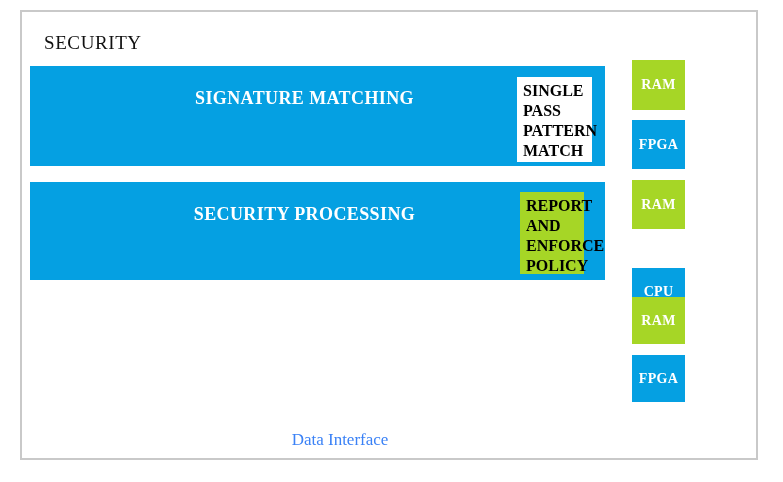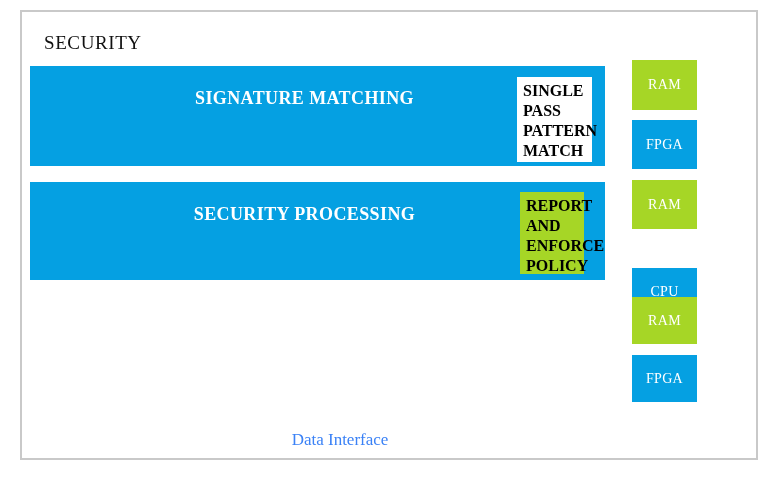--- a/index.html
+++ b/index.html
@@ -57,23 +57,23 @@
     left:487px;top:11px;
     width:75px;height:85px;
     background:#ffffff;
   }
   .callout-green{
     left:490px;top:10px;
     width:64px;height:82px;
   }
   .hw{
     position:absolute;
-    left:610px;width:65px;
+    left:610px;width:53px;
     display:flex;align-items:center;justify-content:center;
-    font-weight:normal;
+    font-weight:bold;
     font-size:14px;
     letter-spacing:0.3px;
     color:#ffffff;
   }
   .hw-1{top:48px;height:50px;}
   .hw-2{top:108px;height:49px;}
   .hw-3{top:168px;height:49px;}
   .hw-4{top:227px;height:47px;margin-top:29px;}
   .hw-5{top:285px;height:47px;}
   .hw-6{top:343px;height:47px;}

